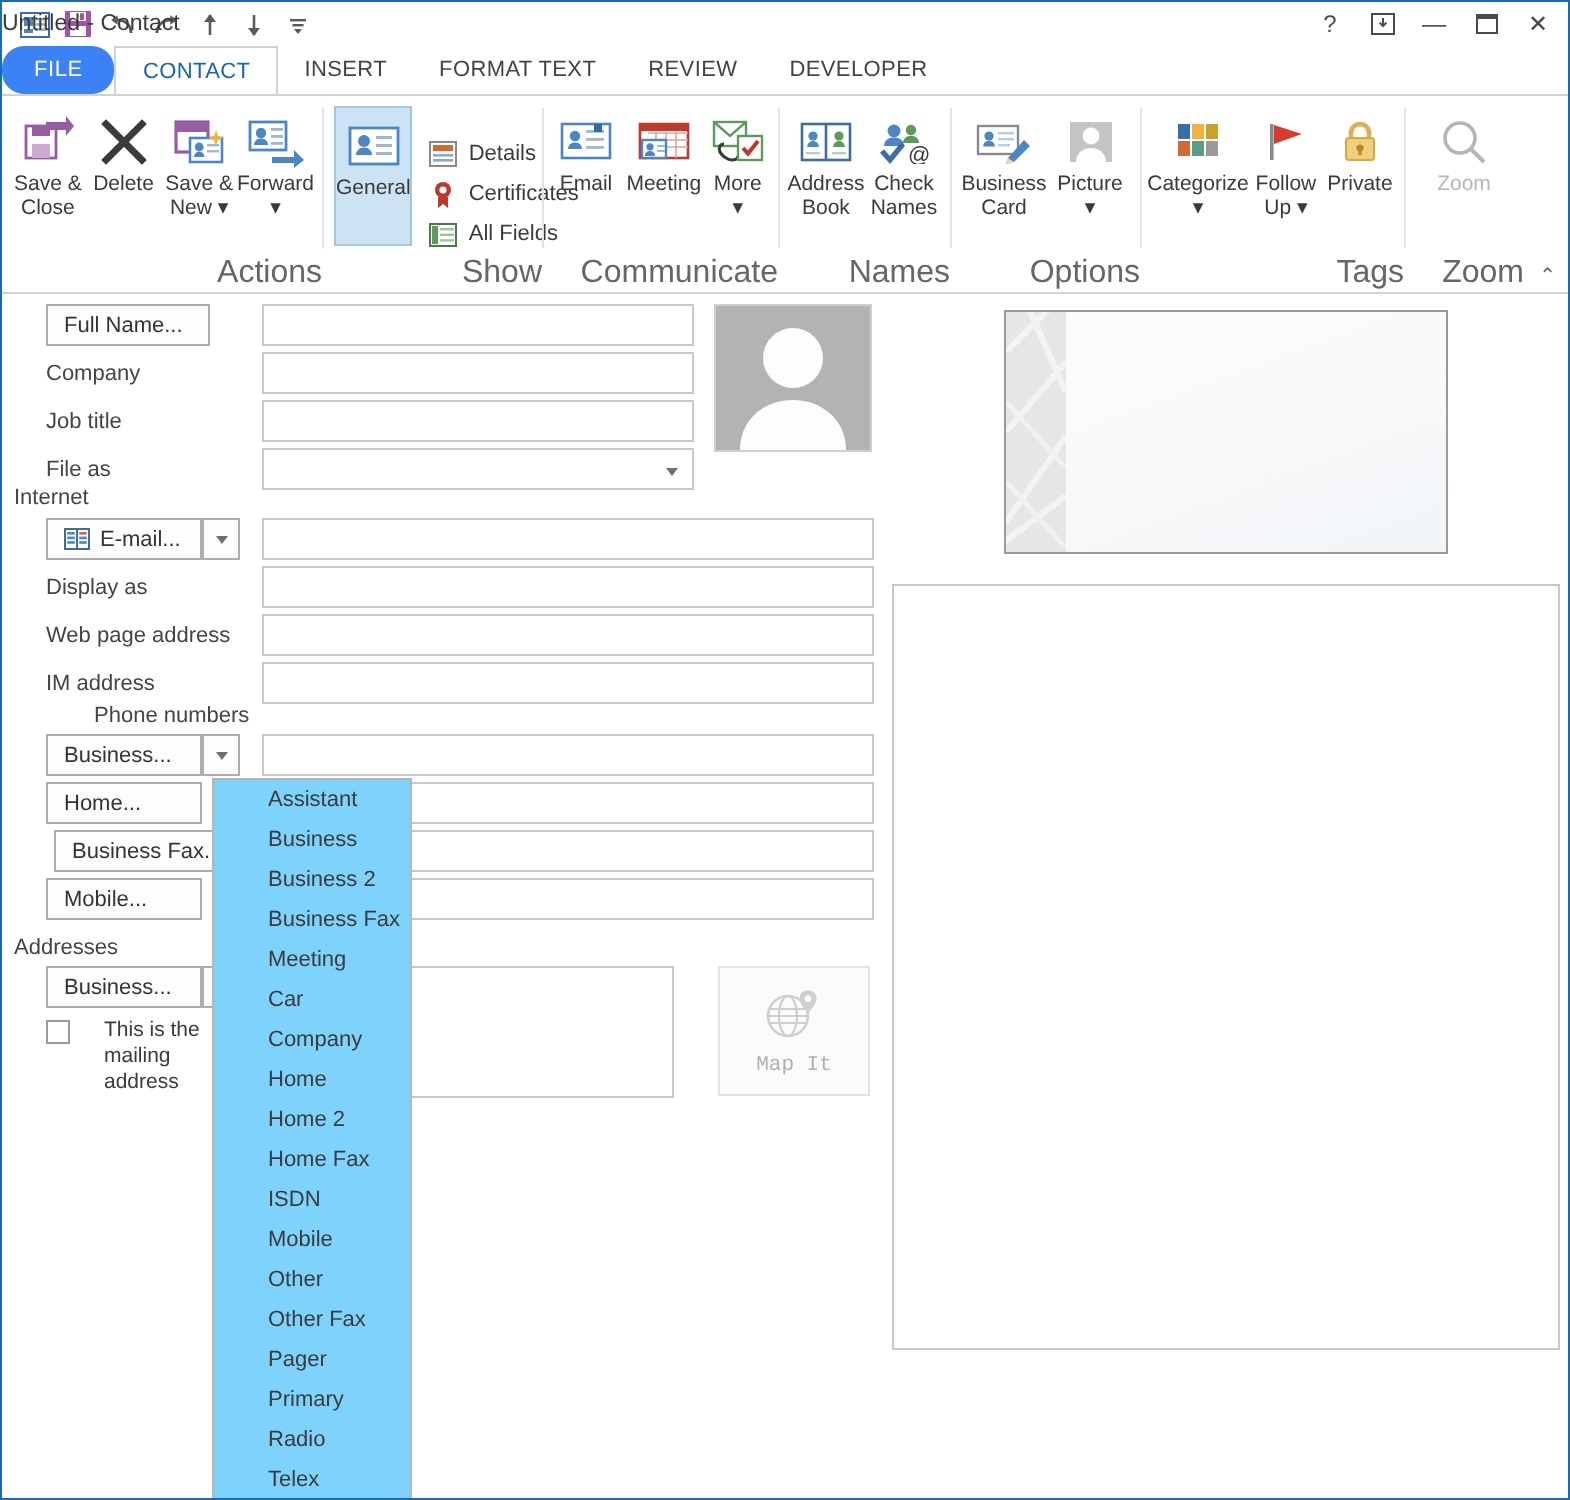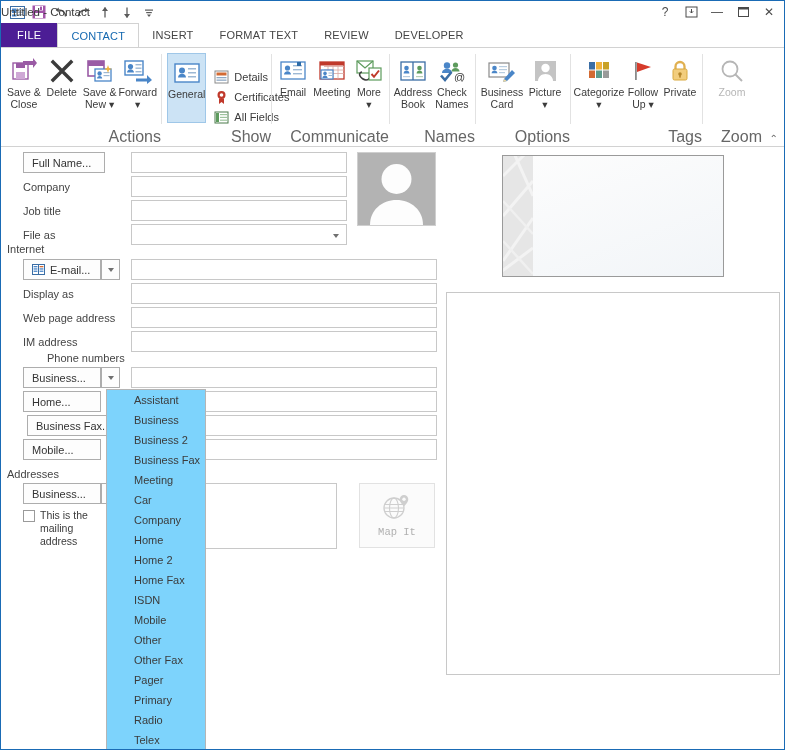--- a/index.html
+++ b/index.html
@@ -52,27 +52,27 @@
 
   
   .tabstrip {
     height: 24px;
     display: flex;
     align-items: flex-end;
     background: #ffffff;
     position: relative;
   }
   .tab-file {
-    background: #4c1d95;
+    background: #3b82f6;
     color: #ffffff;
     font-size: 11px;
     letter-spacing: .3px;
     height: 24px;
     padding: 0 16px;
-    display: flex; align-items: center;
+    display: flex; align-items: center; border-radius: 11px;
   }
   .tab {
     height: 24px;
     padding: 0 13px;
     display: flex; align-items: center;
     font-size: 11px;
     color: #444;
     letter-spacing: .2px;
   }
   .tab.active {
@@ -222,21 +222,21 @@
     position: absolute;
     border: 1px solid #e2e2e2;
     background: #fbfbfb;
     display: flex; flex-direction: column;
     align-items: center; justify-content: center;
     font-size: 10.5px; color: #b0b0b0;
   }
 
   .chk {
     position: absolute;
-    display: flex; align-items: flex-start; gap: 5px;
+    display: flex; align-items: flex-start; gap: 17px;
     font-size: 10.5px; color: #3b3b3b; line-height: 13px;
   }
   .chk .box {
     width: 12px; height: 12px;
     border: 1px solid #9a9a9a; background: #fff;
     flex: 0 0 auto; margin-top: 1px;
   }
 
   
   .ddmenu {

